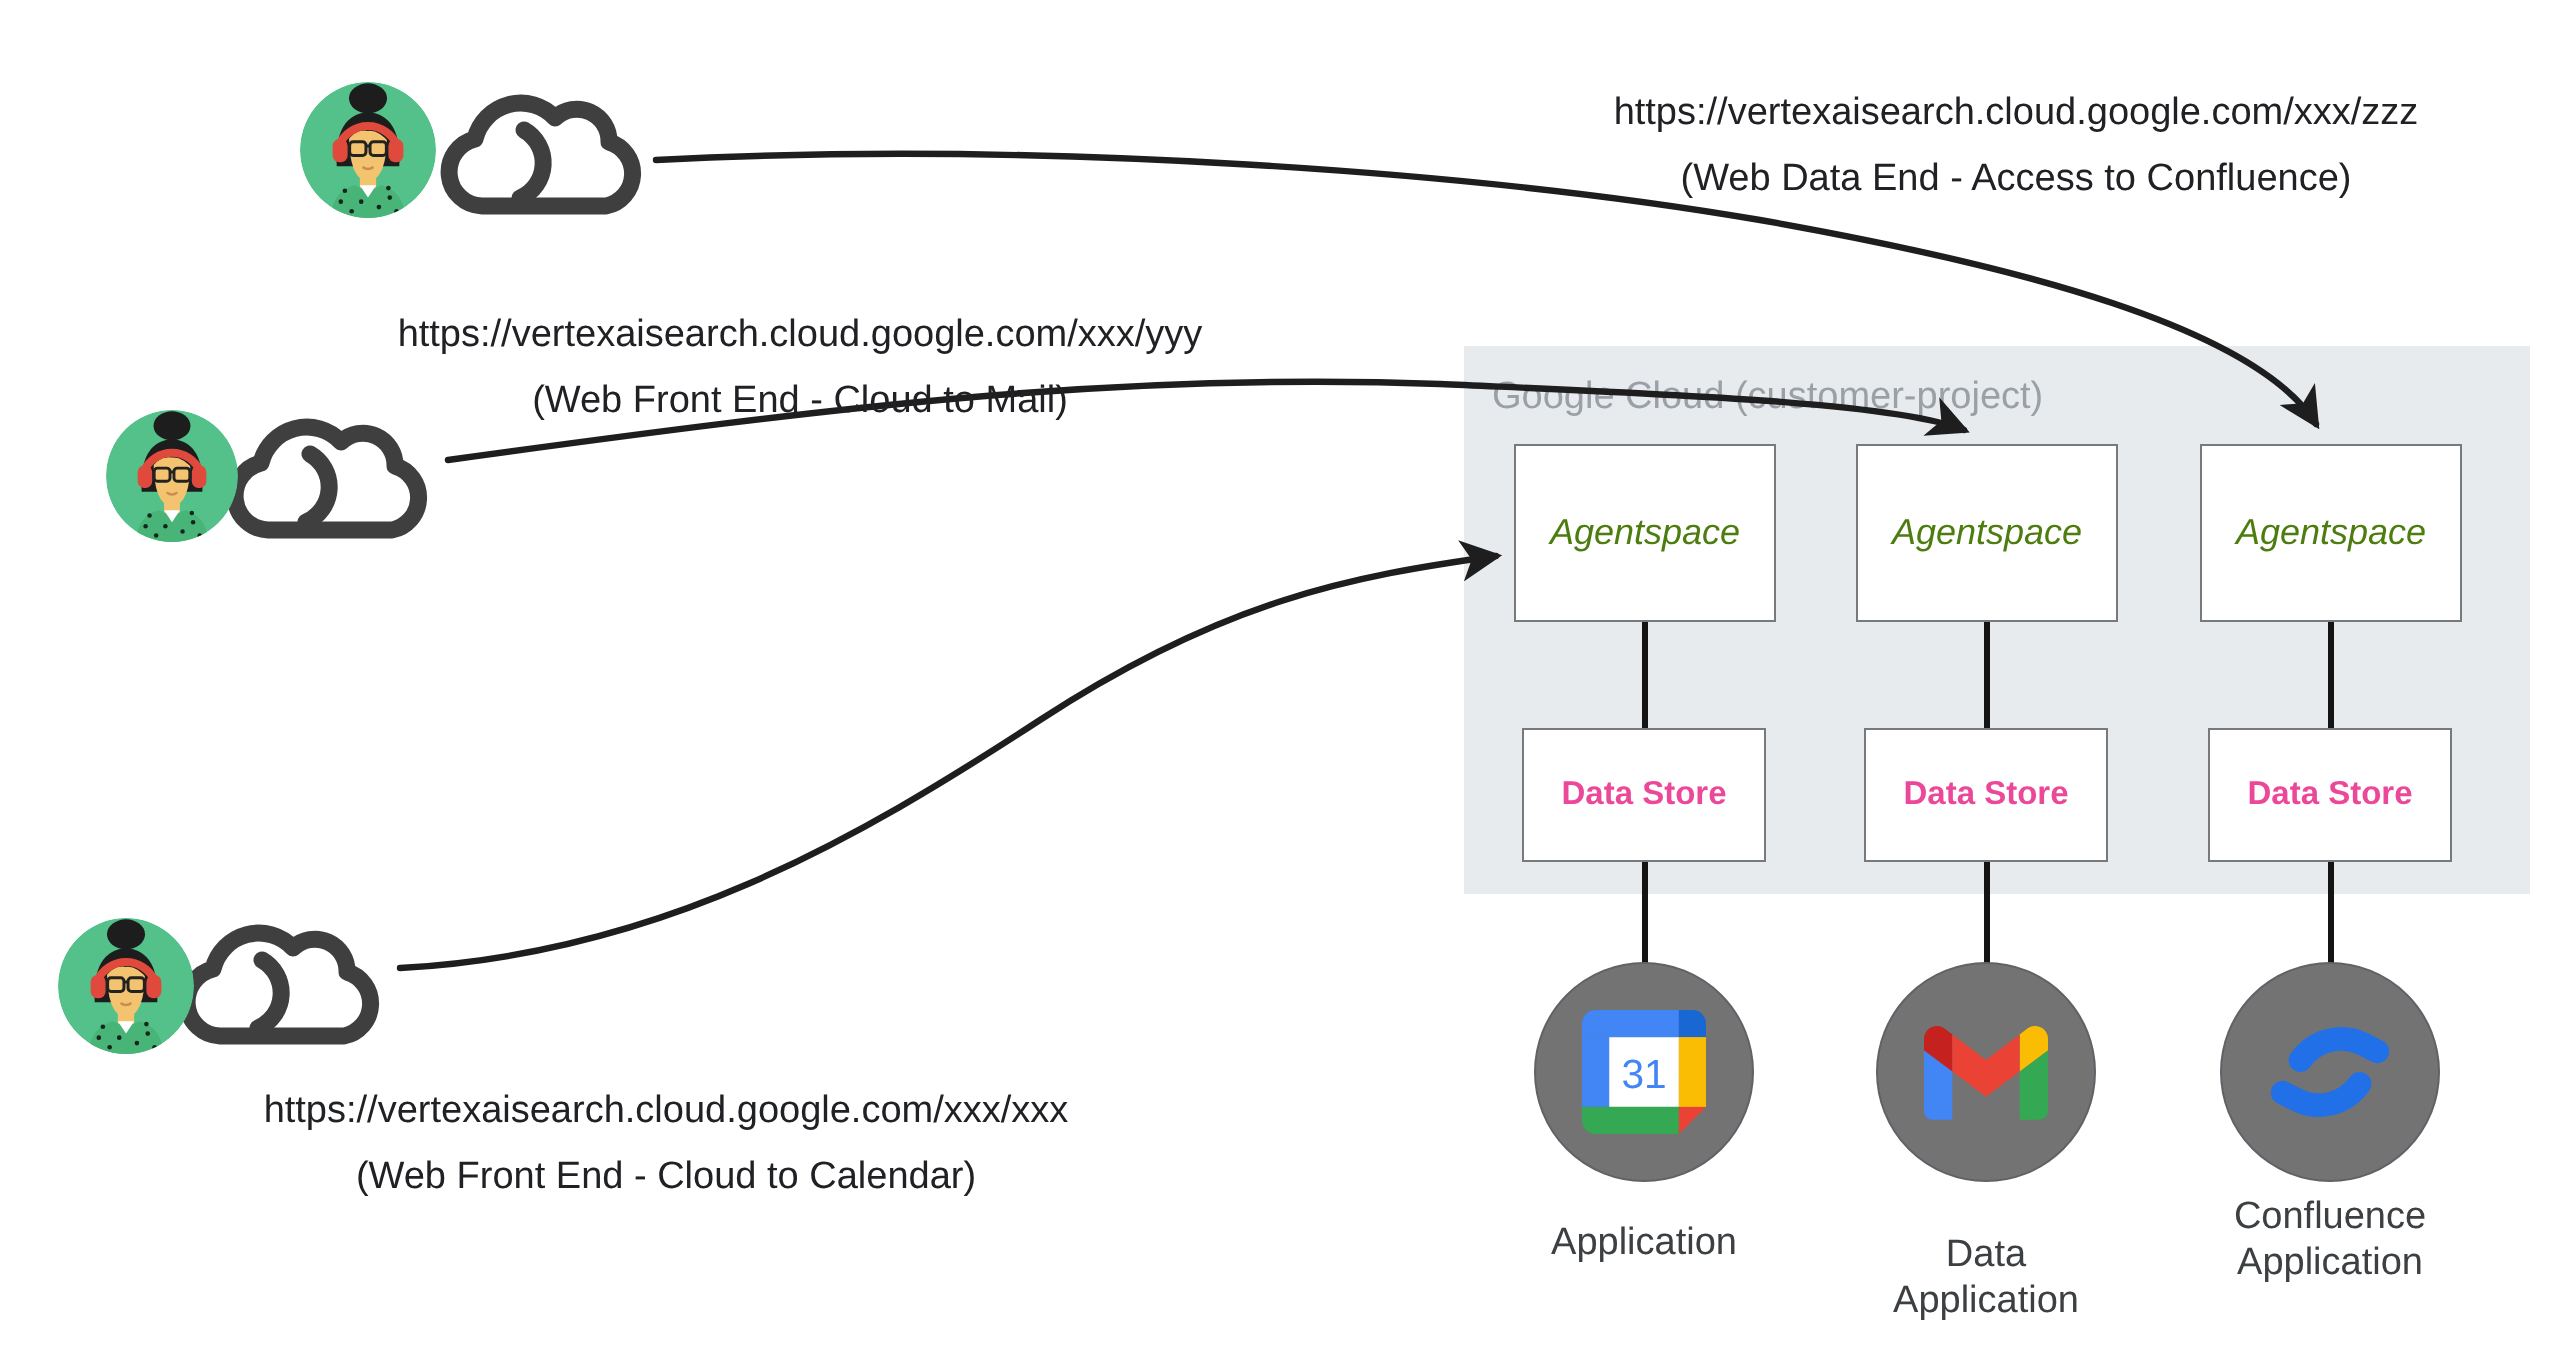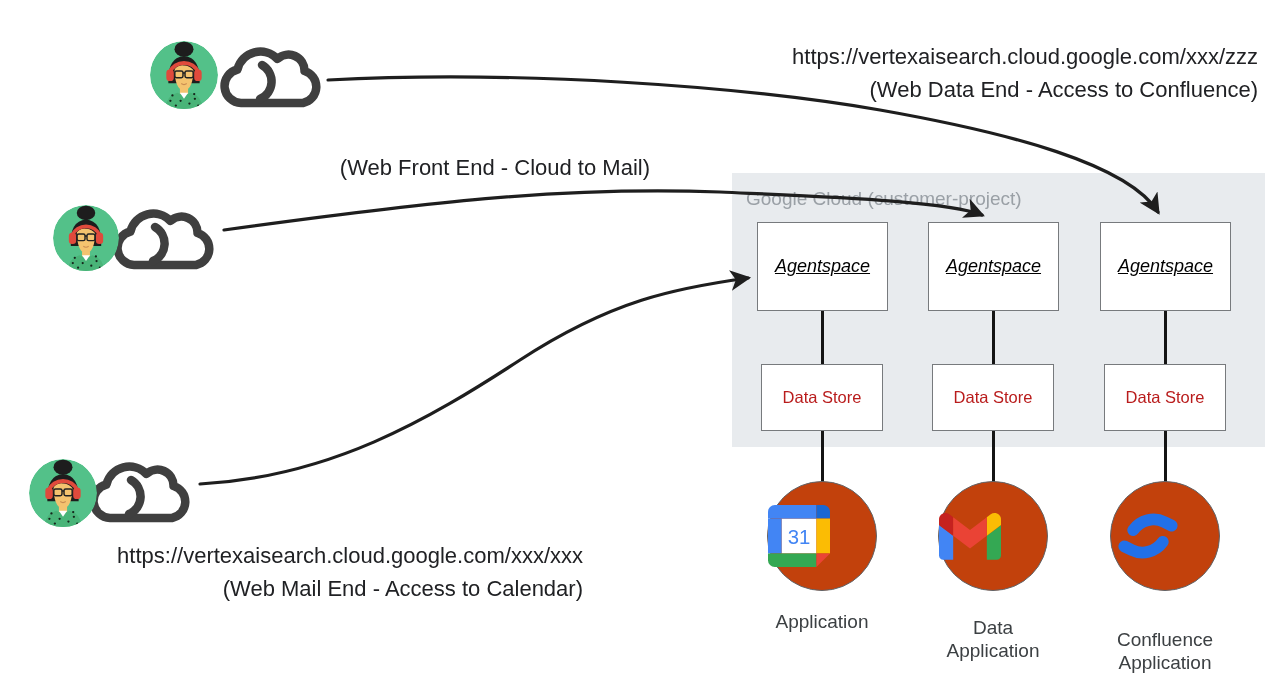--- a/index.html
+++ b/index.html
@@ -6,29 +6,29 @@
   .canvas{
     position:relative;width:1282px;height:678px;background:#ffffff;overflow:hidden;
     font-family:"Liberation Sans", sans-serif;color:#202124;
   }
   .abs{position:absolute;}
   
   .panel{left:732px;top:173px;width:533px;height:274px;background:#e8ebee;z-index:1;}
   .panel-title{left:746px;top:188px;font-size:19px;color:#9aa0a6;z-index:2;white-space:nowrap;}
   
   .node{background:#ffffff;border:1.5px solid #777a7d;display:flex;align-items:center;justify-content:center;z-index:2;box-sizing:border-box;}
-  .engine{width:131px;height:89px;top:222px;font-size:18px;font-style:italic;color:#000000;text-decoration:underline;}
-  .datastore{width:122px;height:67px;top:364px;font-size:16.5px;color:#b91c1c;}
+  .engine{width:131px;height:89px;top:222px;font-size:18px;font-style:italic;color:#4d7c0f;}
+  .datastore{width:122px;height:67px;top:364px;font-size:16.5px;color:#ec4899;font-weight:bold;}
   .conn{width:3px;background:#141414;z-index:2;}
   .conn-a{top:311px;height:53px;}
   .conn-b{top:431px;height:51px;}
-  .app-circle{width:110px;height:110px;border-radius:50%;background:#c2410c;border:1.7px solid #5f6368;top:481px;z-index:2;display:flex;align-items:center;box-sizing:border-box;}
+  .app-circle{width:110px;height:110px;border-radius:50%;background:#737373;border:1.7px solid #5f6368;top:481px;z-index:2;display:flex;align-items:center;justify-content:center;box-sizing:border-box;}
   .app-label{width:180px;text-align:center;font-size:19px;line-height:23px;color:#3c4043;z-index:2;}
   
-  .annotation{width:500px;text-align:right;font-size:22px;line-height:33px;color:#202124;z-index:6;}
+  .annotation{width:500px;text-align:center;font-size:19px;line-height:33px;color:#202124;z-index:6;}
   
   .arrows{position:absolute;left:0;top:0;z-index:4;pointer-events:none;}
   .arrow-path{fill:none;stroke:#1e1e1e;stroke-width:3.2px;stroke-linecap:round;}
   
   .persona-part{z-index:5;}
 </style>
 </head>
 <body>
 
 <div class="canvas">
@@ -107,25 +107,26 @@
     </svg>
   <svg class="abs persona-part" style="left:29px;top:459px" width="68" height="68">
       <use href="#sym-avatar"></use>
     </svg>
 
   <div class="abs annotation" style="left:758px;top:40px">
     <div>https://vertexaisearch.cloud.google.com/xxx/zzz</div>
     <div>(Web Data End - Access to Confluence)</div>
   </div>
   <div class="abs annotation" style="left:150px;top:151px">
+    <div>https://vertexaisearch.cloud.google.com/xxx/yyy</div>
     <div>(Web Front End - Cloud to Mail)</div>
   </div>
   <div class="abs annotation" style="left:83px;top:539px">
     <div>https://vertexaisearch.cloud.google.com/xxx/xxx</div>
-    <div>(Web Mail End - Access to Calendar)</div>
+    <div>(Web Front End - Cloud to Calendar)</div>
   </div>
 
   <div class="abs node engine" style="left:757px">
     <span>Agentspace</span>
   </div>
   <div class="abs conn conn-a" style="left:821px"></div>
   <div class="abs node datastore" style="left:761px">
     <span>Data Store</span>
   </div>
   <div class="abs conn conn-b" style="left:821px"></div>
@@ -181,18 +182,18 @@
   <div class="abs node datastore" style="left:1104px">
     <span>Data Store</span>
   </div>
   <div class="abs conn conn-b" style="left:1164px"></div>
   <div class="abs app-circle" style="left:1110px">
     <svg width="74" height="74" viewBox="0 0 100 100">
       <path d="M30 42 C40 28 58 24 72 31 L82 36" fill="none" stroke="#2270e8" stroke-width="16" stroke-linecap="round"></path>
       <path d="M70 58 C60 72 42 76 28 69 L18 64" fill="none" stroke="#2270e8" stroke-width="16" stroke-linecap="round"></path>
     </svg>
   </div>
-  <div class="abs app-label" style="left:1075px;top:628px">
+  <div class="abs app-label" style="left:1075px;top:597px">
     <div>Confluence</div>
     <div>Application</div>
   </div>
 
 </div>
 
 </body></html>

